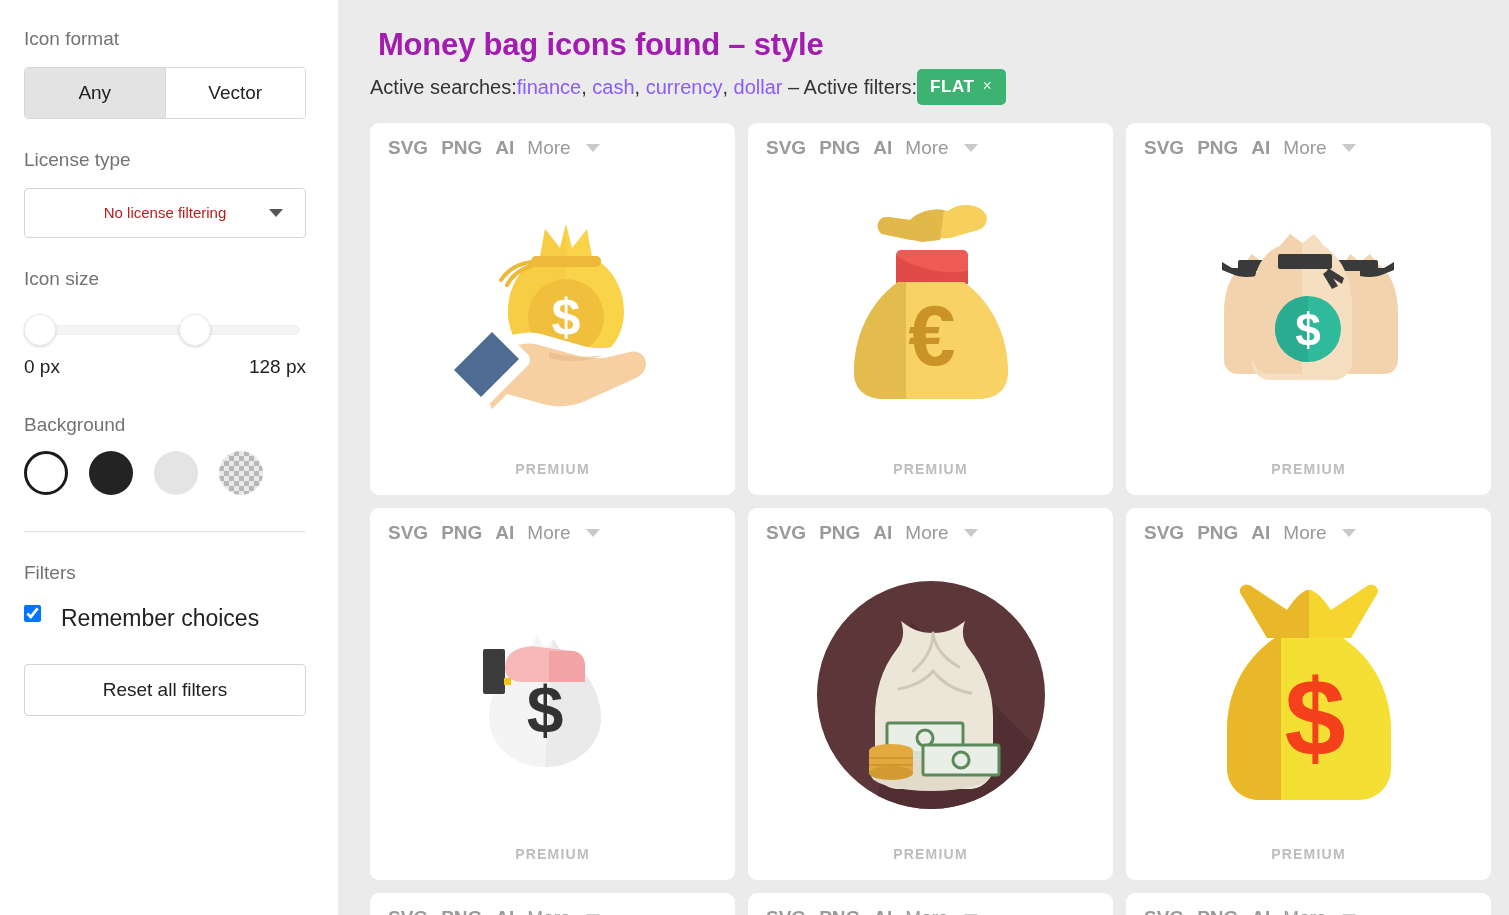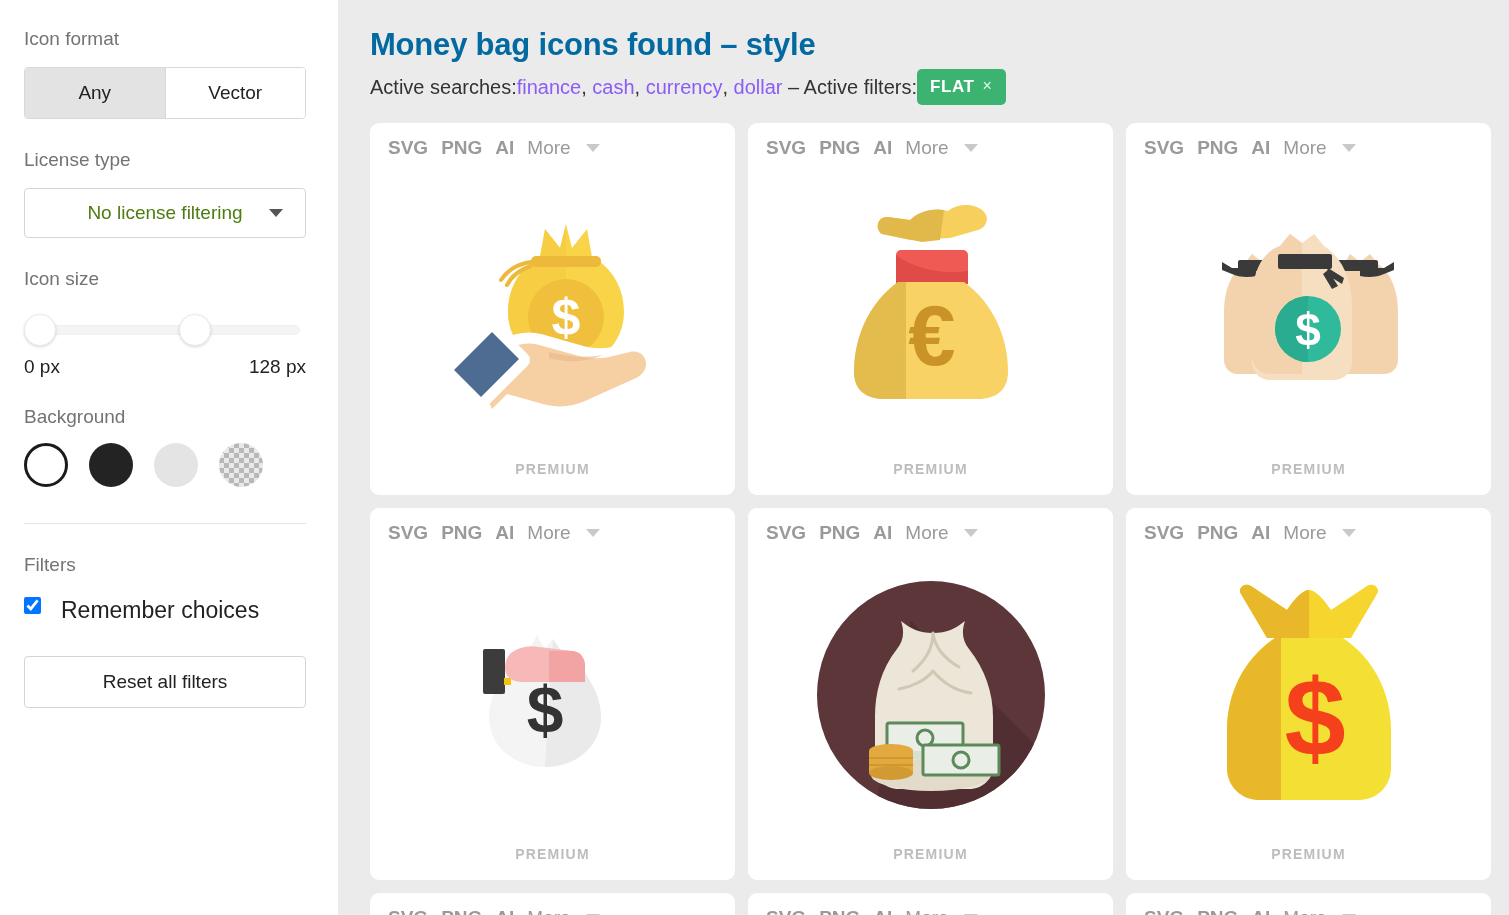--- a/index.html
+++ b/index.html
@@ -37,21 +37,21 @@
   }
   .seg.active { background: #e3e3e3; }
   .seg + .seg { border-left: 1px solid #d8d8d8; }
 
   
   .select-box {
     position: relative;
     width: 282px; height: 50px;
     border: 1px solid #d5d5d5; border-radius: 4px;
     background: #fff; display: flex; align-items: center; justify-content: center;
-    font-size: 19px; color: #4d7c0f; margin-bottom: 30px; cursor: pointer;
+    font-size: 15px; color: #b91c1c; margin-bottom: 30px; cursor: pointer;
   }
   .select-caret {
     position: absolute; right: 22px; top: 50%; transform: translateY(-50%);
     width: 0; height: 0;
     border-left: 7px solid transparent; border-right: 7px solid transparent;
     border-top: 8px solid #555;
   }
 
   
   .slider-wrap { position: relative; width: 282px; height: 46px; margin-bottom: 4px; }
@@ -63,21 +63,21 @@
   .slider-handle {
     position: absolute; top: 8px; width: 32px; height: 32px; border-radius: 50%;
     background: #ffffff; border: 1px solid #ebebeb;
     box-shadow: 0 1px 3px rgba(0,0,0,0.16);
     cursor: pointer;
   }
   .slider-handle.h1 { left: 0px; }
   .slider-handle.h2 { left: 155px; }
   .slider-values {
     display: flex; justify-content: space-between;
-    width: 282px; font-size: 19px; color: #222; margin-bottom: 28px;
+    width: 282px; font-size: 19px; color: #222; margin-bottom: 36px;
   }
 
   
   .swatches { display: flex; align-items: center; gap: 21px; margin-bottom: 36px; }
   .swatch { width: 44px; height: 44px; border-radius: 50%; cursor: pointer; }
   .swatch.white { background: #ffffff; border: 3px solid #1b1b1b; }
   .swatch.black { background: #232323; }
   .swatch.light { background: #e4e4e4; }
   .swatch.checker {
     background-image:
@@ -100,22 +100,22 @@
     font-size: 19px; color: #222; cursor: pointer;
     font-family: "Liberation Sans", sans-serif;
   }
 
   
   #main {
     flex: 1; height: 915px; background: #ebebeb;
     padding: 26px 28px 0 32px; overflow: hidden; position: relative;
   }
   #page-title {
-    font-size: 31px; font-weight: bold; color: #0369a1;
-    margin: 0 0 4px 0; line-height: 1.25; letter-spacing: -0.2px;
+    font-size: 31px; font-weight: bold; color: #a21caf;
+    margin: 0 0 4px 8px; line-height: 1.25; letter-spacing: -0.2px;
   }
   #subline { font-size: 20px; color: #333; line-height: 1.3; display: flex; align-items: center; flex-wrap: wrap; }
   #subline .rel-link { color: #8b5cf6; text-decoration: none; cursor: pointer; }
   #subline .sep { color: #333; }
   #filter-chip {
     display: inline-flex; align-items: center; gap: 8px;
     background: #3cb371; color: #ffffff;
     border-radius: 5px; padding: 7px 13px; margin-left: 0;
     font-size: 17px; font-weight: bold; letter-spacing: 0.6px; cursor: pointer;
   }

